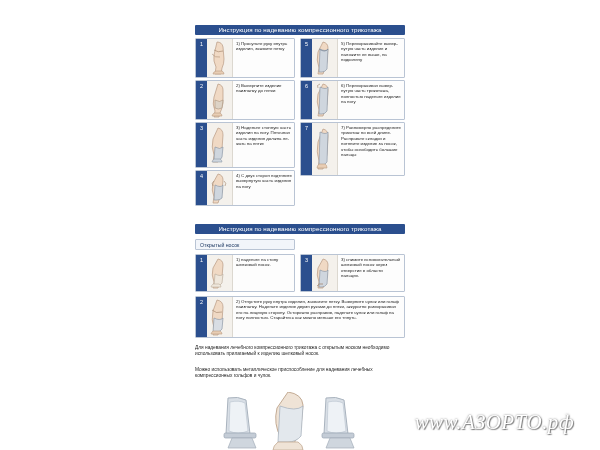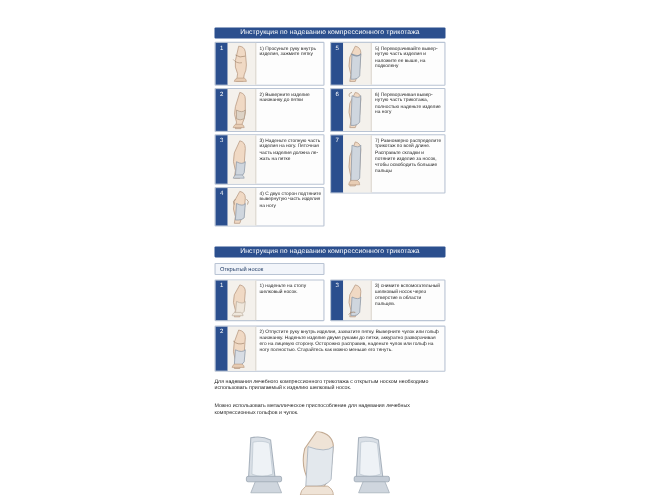--- a/index.html
+++ b/index.html
@@ -255,14 +255,15 @@
 
       <g transform="translate(320,4)">
         <path d="M6 2 q10 -2 18 2 l4 34 q-12 5 -24 0 z" fill="#d9dfe6" stroke="#a9b3be" stroke-width="1"></path>
         <path d="M8 6 q9 -2 15 1 l3 28 q-10 4 -19 0 z" fill="#eef2f6" stroke="#b9c3ce" stroke-width=".6"></path>
         <rect x="2" y="37" width="32" height="5" rx="1.5" fill="#c4ccd6" stroke="#9aa5b1" stroke-width=".7"></rect>
         <path d="M10 42 l-4 10 h28 l-4 -10z" fill="#cfd6de" stroke="#a4aeb9" stroke-width=".7"></path>
       </g>
     </svg>
   </div>
 
+  <div class="wm">www.АЗОРТО.рф</div>
 
 </div>
 
 </body></html>

